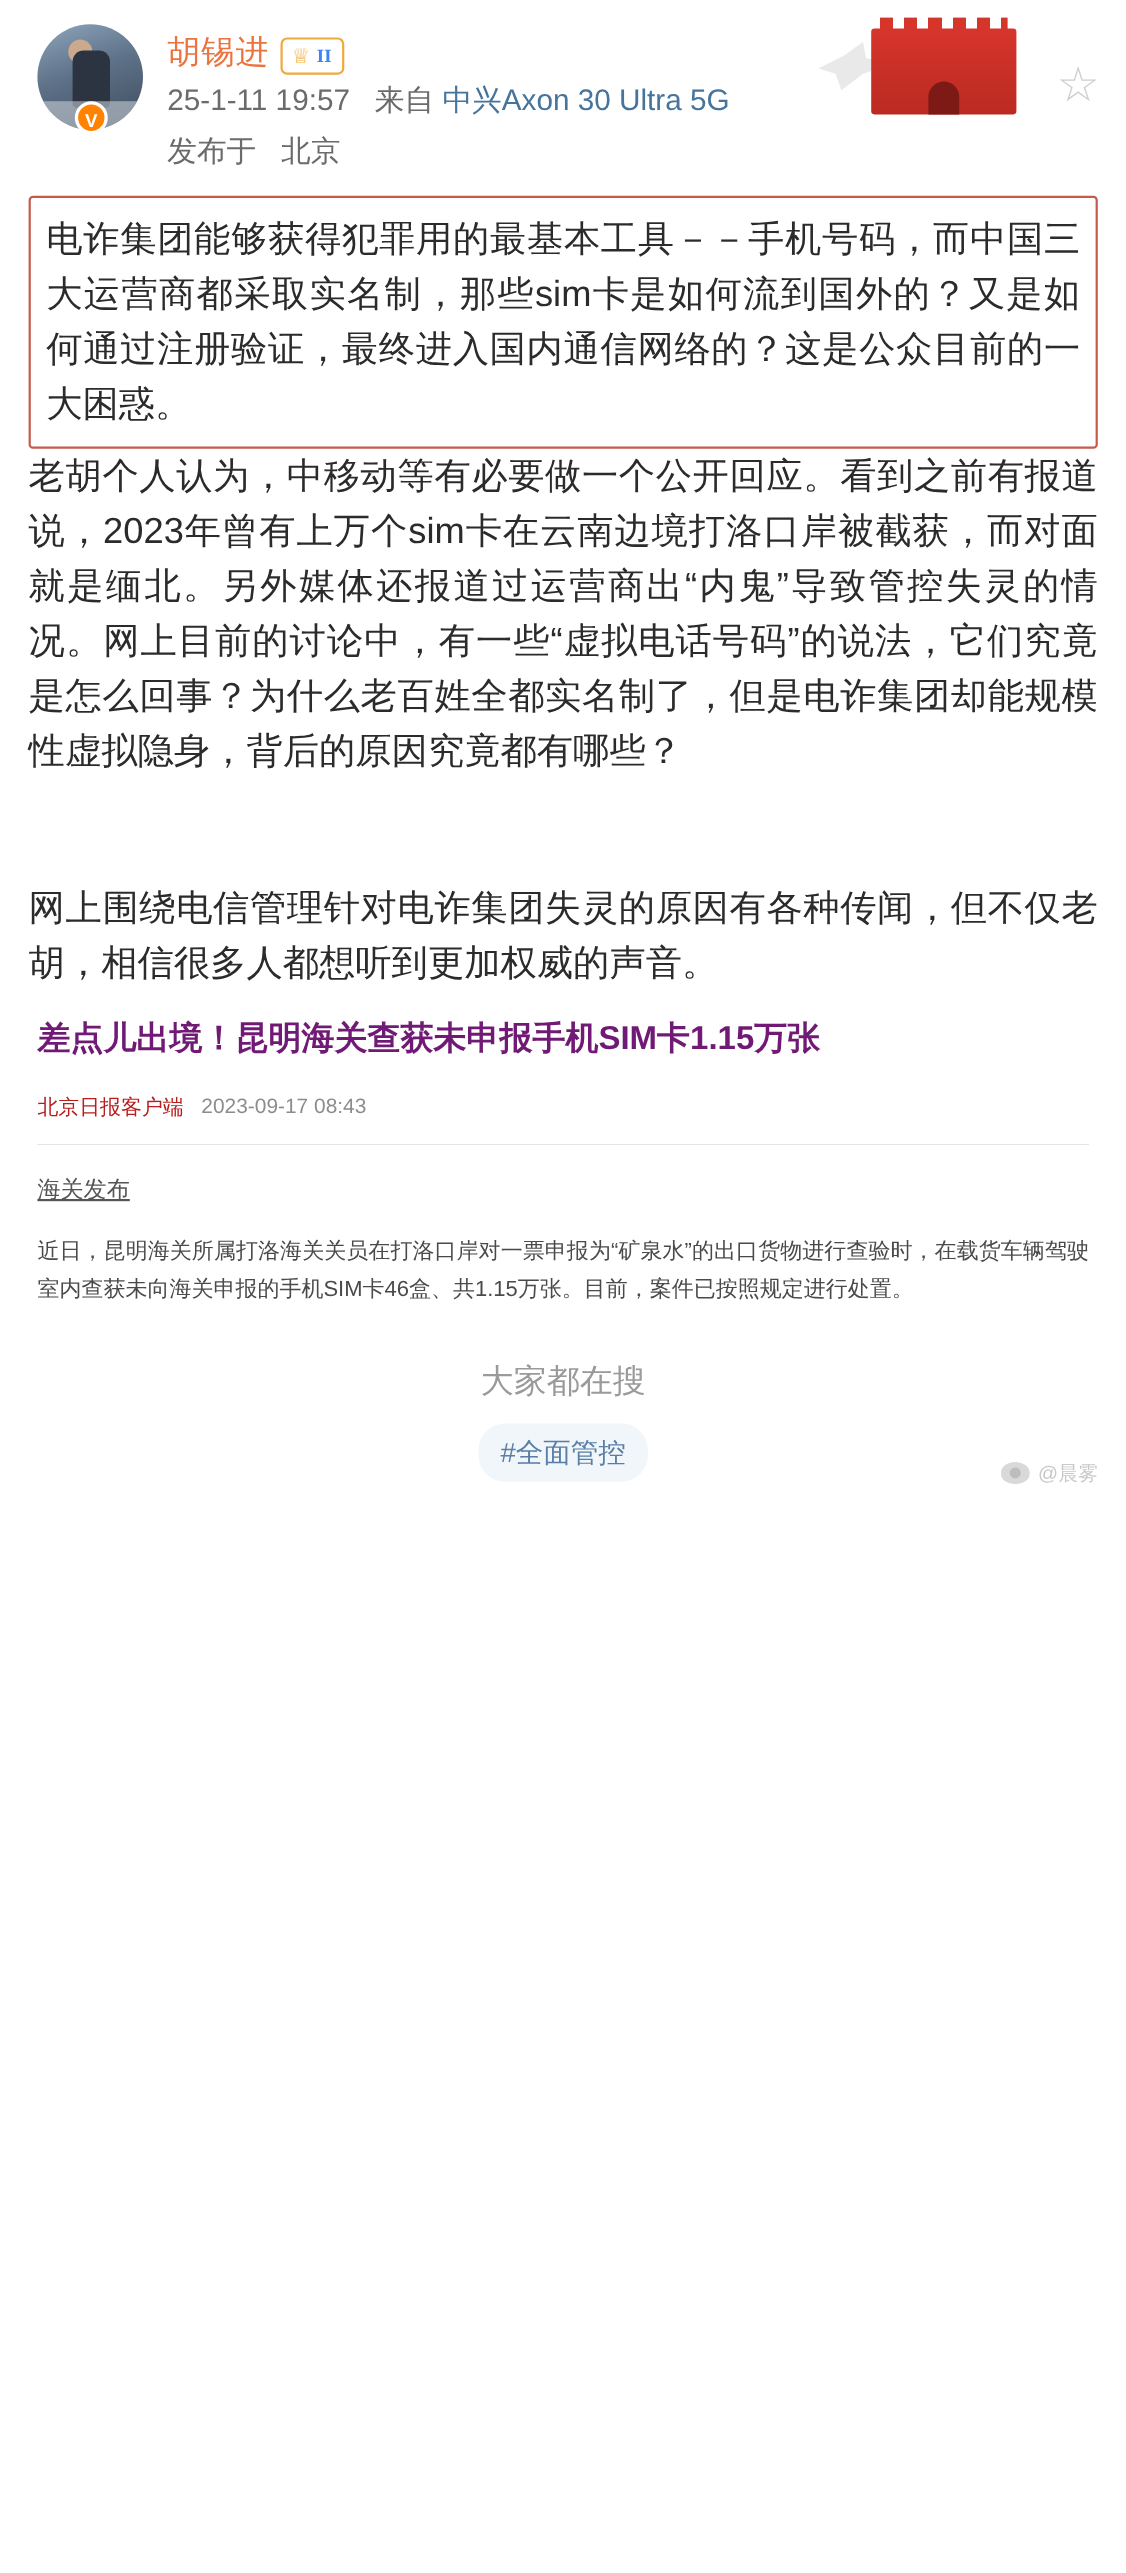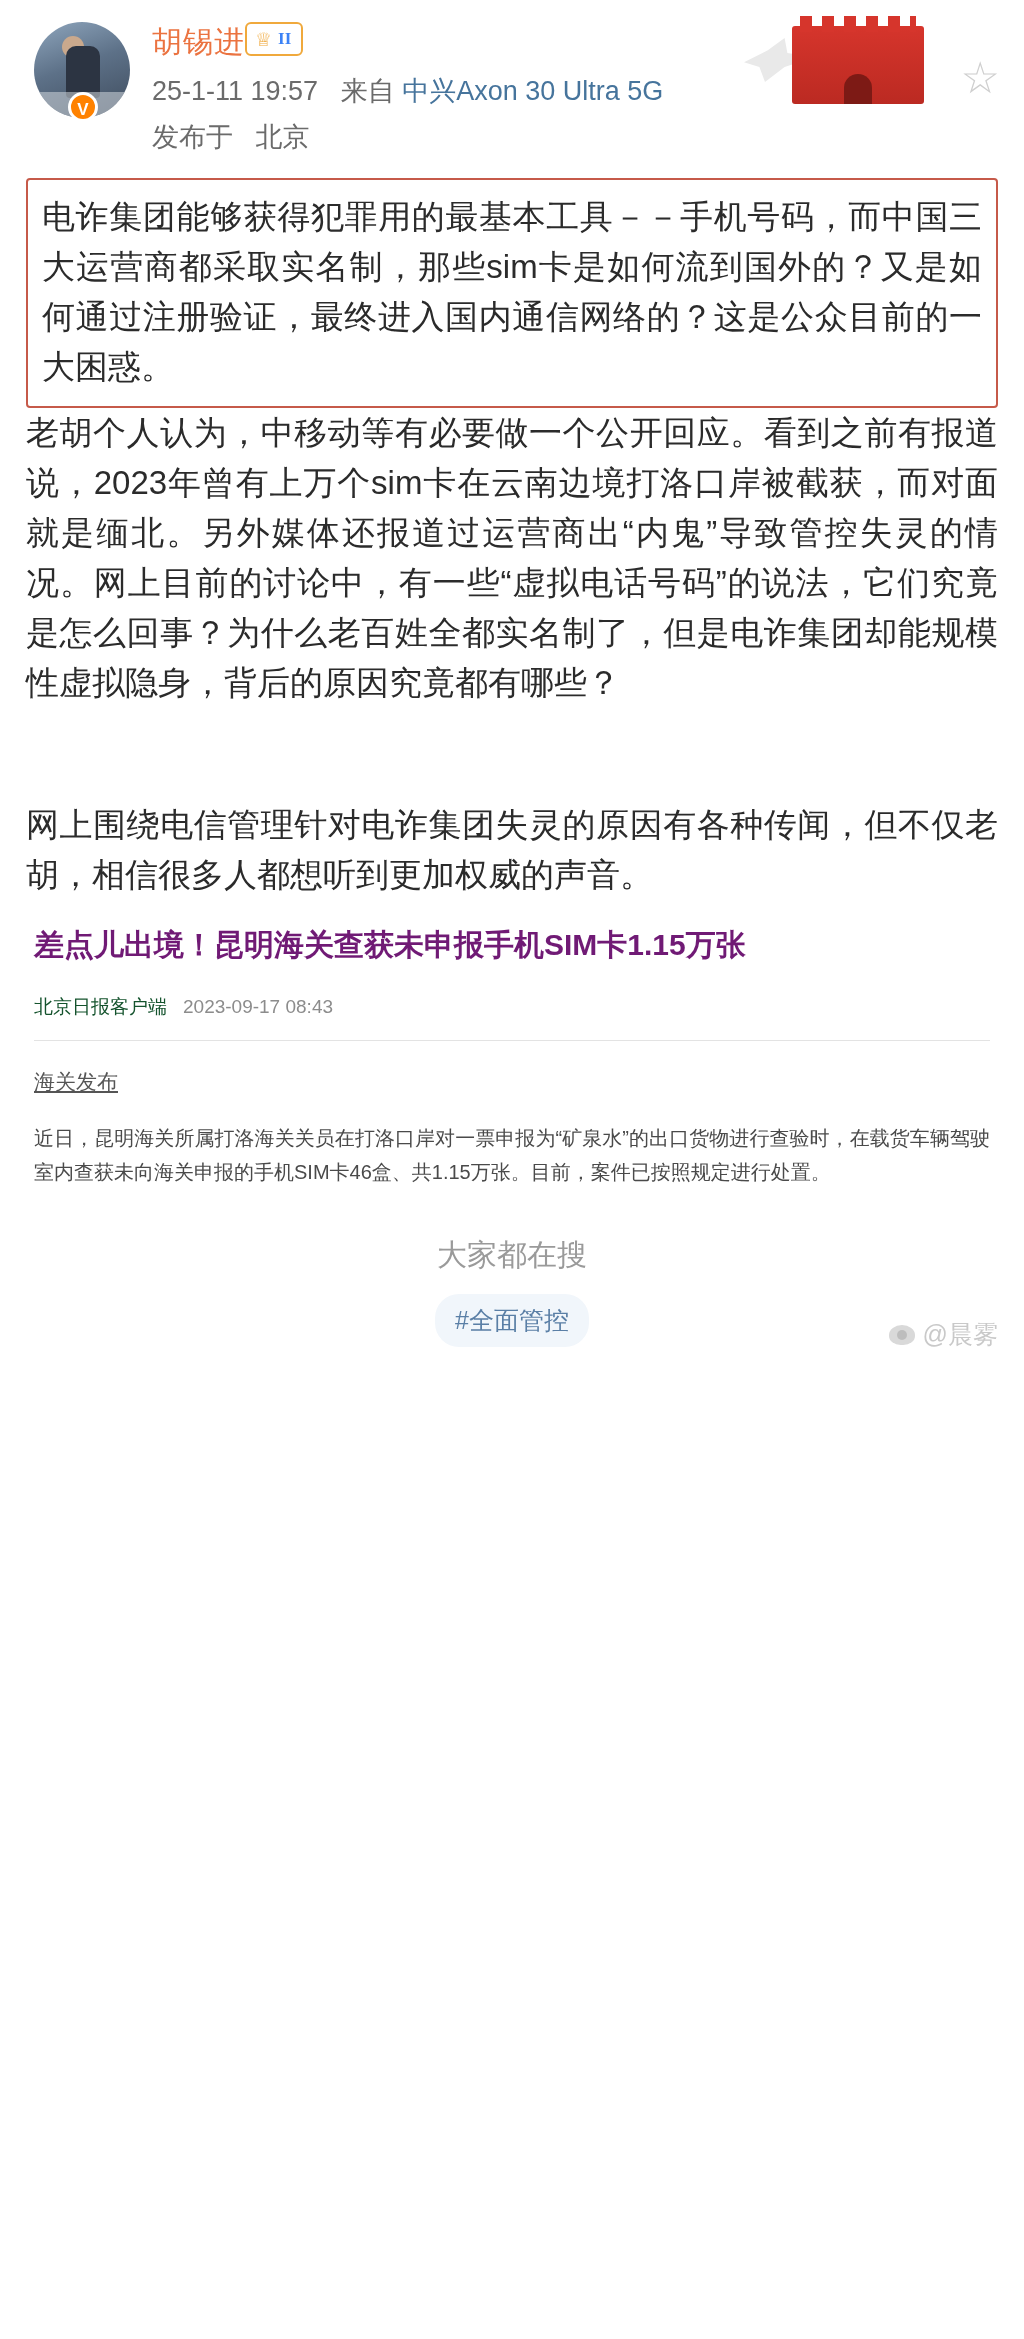--- a/index.html
+++ b/index.html
@@ -79,21 +79,22 @@
     font-weight: bold;
     box-sizing: border-box;
   }
   .head-main {
     flex: 1 1 auto;
     padding-left: 22px;
     min-width: 0;
   }
   .name-row {
     display: flex;
-    align-items: flex-start;
+    align-items: flex-end;
+    gap: 10px;
     height: 46px;
   }
   .uname {
     font-size: 30px;
     color: #eb7340;
     font-weight: 500;
     letter-spacing: 1px;
   }
   .vip-badge {
     display: inline-flex;
@@ -226,21 +227,21 @@
   }
   .article-meta {
     margin-top: 22px;
     font-size: 19px;
     color: #8c8c8c;
     display: flex;
     align-items: center;
     gap: 16px;
   }
   .article-meta .outlet {
-    color: #14532d;
+    color: #b91c1c;
   }
   .divider {
     height: 1px;
     background: #e3e3e3;
     margin: 20px 0 0 0;
   }
   .article-sub {
     margin-top: 26px;
     font-size: 21px;
     color: #555;
@@ -278,21 +279,21 @@
     font-size: 25px;
   }
   .watermark {
     position: absolute;
     right: 26px;
     bottom: 22px;
     display: flex;
     align-items: center;
     gap: 8px;
     color: #c9c9c9;
-    font-size: 25px;
+    font-size: 18px;
     margin-top: 41px;
   }
   .wb-eye {
     width: 26px;
     height: 20px;
     border-radius: 50% 50% 45% 45%;
     background: #d9d9d9;
     position: relative;
   }
   .wb-eye:after {

